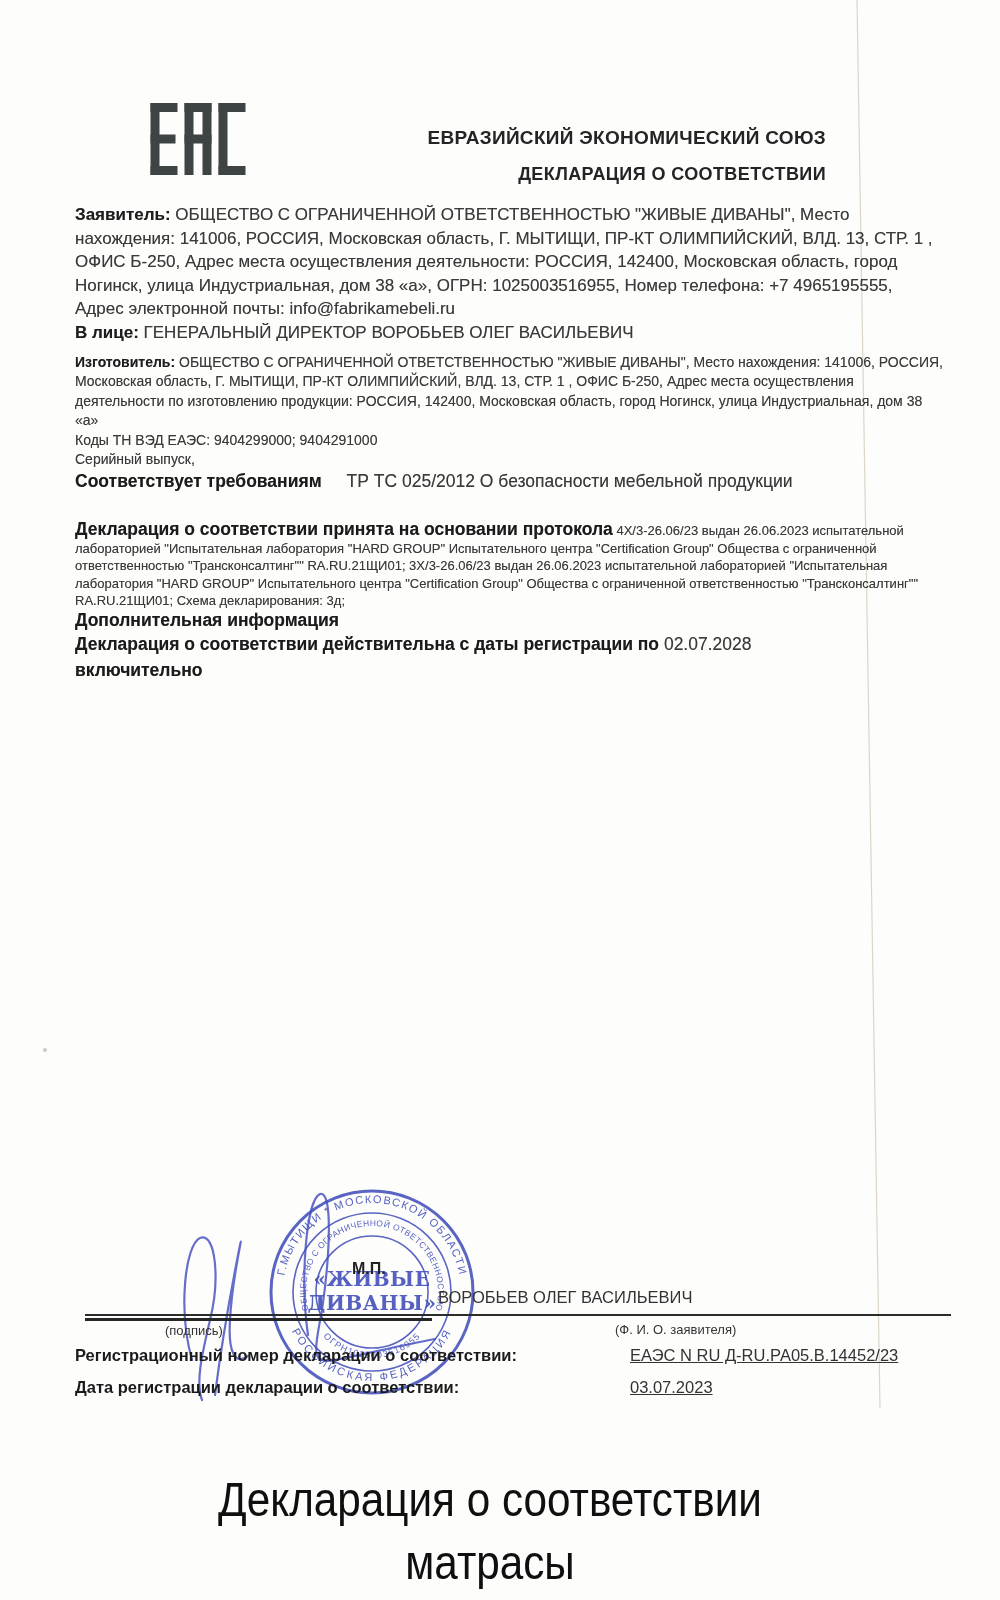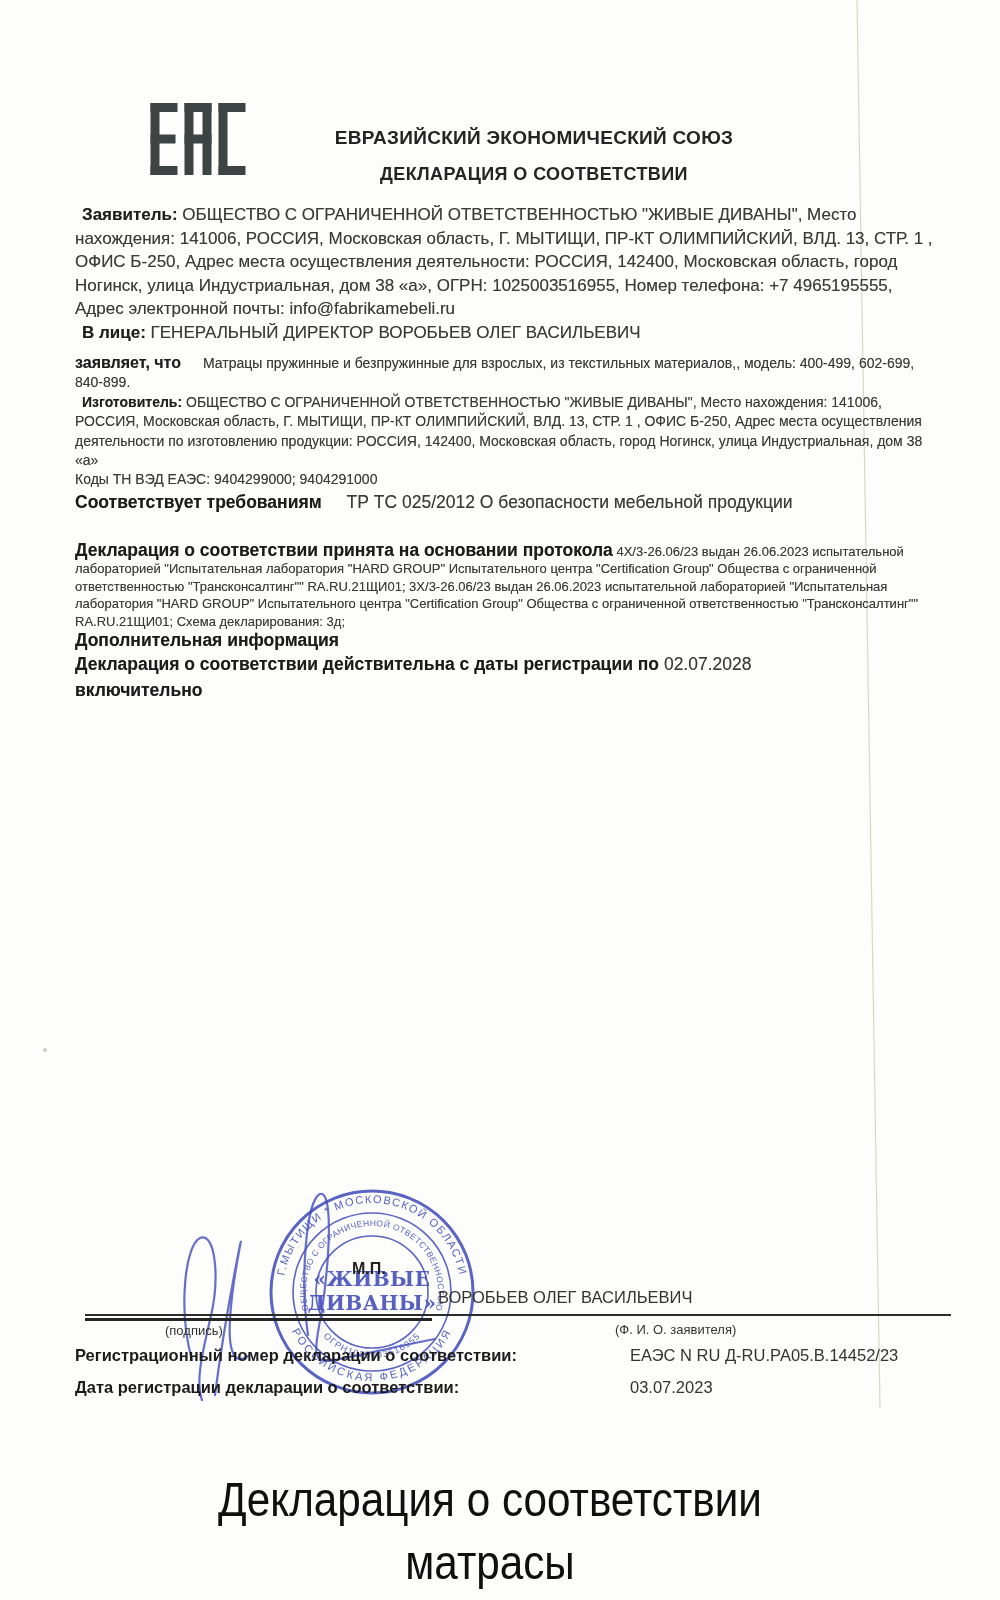--- a/index.html
+++ b/index.html
@@ -2,27 +2,27 @@
 <html><head>
 <meta charset="utf-8">
 <style>
   html,body{margin:0;padding:0;background:#ffffff;}
   .page{
     position:relative;width:1000px;height:1600px;background:#fdfdfc;overflow:hidden;
     font-family:"Liberation Sans",sans-serif;color:#3a3a3a;
   }
   .artifacts{position:absolute;left:0;top:0;width:1000px;height:1600px;pointer-events:none;}
   .eac-logo{position:absolute;left:150px;top:103px;width:96px;height:72px;}
-  .header{position:absolute;left:251px;top:127px;width:566px;text-align:center;}
+  .header{position:absolute;left:260px;top:127px;width:566px;text-align:right;}
   .h1{font-size:19px;font-weight:bold;color:#242424;letter-spacing:.3px;}
   .h2{font-size:18px;font-weight:bold;color:#242424;letter-spacing:.4px;margin-top:15px;}
   .main{position:absolute;left:75px;top:203px;width:868px;text-shadow:0 0 .5px rgba(70,70,70,.55);}
   .main p{margin:0;}
   .t17{font-size:17px;line-height:23.5px;}
-  .t17 b,.bold-dark{color:#1e1e1e;margin-left:7px;}
+  .t17 b,.bold-dark{color:#1e1e1e;}
   .person{margin-top:1px;}
   .small-block{margin-top:9px;}
   .small-block p{font-size:14px;line-height:19.4px;}
   .declares-label{font-size:16px;font-weight:bold;color:#1e1e1e;margin-right:22px;}
   .complies{margin-top:4px;font-size:17.5px;line-height:24px;}
   .complies b{color:#1b1b1b;}
   .complies .val{margin-left:25px;}
   .basis{margin-top:28px;font-size:13px;line-height:17.5px;}
   .basis-label{font-size:17.5px;font-weight:bold;color:#1b1b1b;}
   .addinfo{font-size:17.5px;font-weight:bold;color:#1b1b1b;margin-top:5px;}
@@ -31,21 +31,21 @@
   .sign-svg{position:absolute;left:140px;top:1160px;}
   .stamp-svg{position:absolute;left:262px;top:1182px;}
   .mp{position:absolute;left:352px;top:1260px;font-size:16px;font-weight:bold;color:#222;}
   .fio{position:absolute;left:438px;top:1288px;font-size:16.5px;color:#333;text-align:center;}
   .line-a{position:absolute;left:85px;top:1314px;width:866px;height:2px;background:#2c2c2c;}
   .line-b{position:absolute;left:85px;top:1318px;width:347px;height:2.5px;background:#262626;}
   .sign-caption{position:absolute;left:165px;top:1323px;font-size:13px;color:#333;}
   .fio-caption{position:absolute;left:615px;top:1322px;font-size:13px;color:#333;}
   .reg-row{position:absolute;left:0;width:1000px;}
   .reg-row .lbl{position:absolute;left:75px;top:0;font-size:16.5px;font-weight:bold;color:#1b1b1b;white-space:nowrap;}
-  .reg-row .val{position:absolute;left:630px;top:0;font-size:16.5px;color:#333;white-space:nowrap;}
+  .reg-row .val{position:absolute;left:630px;top:0;font-size:16.5px;color:#333;white-space:nowrap;text-decoration:underline;}
   .row1{top:1346px;} .row2{top:1378px;}
   .footer-title{
     position:absolute;left:0;top:1468px;width:980px;text-align:center;
     font-size:48px;line-height:63px;color:#0f0f0f;
     transform:scaleX(.88);transform-origin:50% 0;
   }
 </style>
 </head>
 <body>
 
@@ -75,23 +75,23 @@
   <div class="header">
     <div class="h1">ЕВРАЗИЙСКИЙ ЭКОНОМИЧЕСКИЙ СОЮЗ</div>
     <div class="h2">ДЕКЛАРАЦИЯ О СООТВЕТСТВИИ</div>
   </div>
 
   <div class="main">
     <p class="t17"><b>Заявитель:</b> <span>ОБЩЕСТВО С ОГРАНИЧЕННОЙ ОТВЕТСТВЕННОСТЬЮ "ЖИВЫЕ ДИВАНЫ", Место нахождения: 141006, РОССИЯ,  Московская область, Г. МЫТИЩИ, ПР-КТ ОЛИМПИЙСКИЙ, ВЛД. 13, СТР. 1 , ОФИС Б-250, Адрес места осуществления деятельности: РОССИЯ, 142400, Московская область, город Ногинск, улица Индустриальная, дом 38 «а», ОГРН: 1025003516955, Номер телефона: +7 4965195555, Адрес электронной почты: info@fabrikamebeli.ru</span></p>
     <p class="t17 person"><b>В лице:</b> <span>ГЕНЕРАЛЬНЫЙ ДИРЕКТОР ВОРОБЬЕВ ОЛЕГ ВАСИЛЬЕВИЧ</span></p>
 
     <div class="small-block">
-      <p><span class="declares-label">заявляет, что</span><span>Матрацы пружинные и безпружинные для взрослых, из текстильных материалов,, модель: 400-499, 602-699, 840-899.</span></p>
       <p><b class="bold-dark">Изготовитель:</b> <span>ОБЩЕСТВО С ОГРАНИЧЕННОЙ ОТВЕТСТВЕННОСТЬЮ "ЖИВЫЕ ДИВАНЫ", Место нахождения: 141006, РОССИЯ,  Московская область, Г. МЫТИЩИ, ПР-КТ ОЛИМПИЙСКИЙ, ВЛД. 13, СТР. 1 , ОФИС Б-250, Адрес места осуществления деятельности по изготовлению продукции: РОССИЯ, 142400, Московская область, город Ногинск, улица Индустриальная, дом 38 «а»</span></p>
       <p>Коды ТН ВЭД ЕАЭС: 9404299000; 9404291000</p>
+      <p>Серийный выпуск,</p>
     </div>
 
     <p class="complies"><b>Соответствует требованиям</b><span class="val">ТР ТС 025/2012 О безопасности мебельной продукции</span></p>
 
     <div class="basis">
       <span class="basis-label">Декларация о соответствии принята на основании протокола</span>
       <span>4Х/3-26.06/23 выдан 26.06.2023 испытательной лабораторией "Испытательная лаборатория "HARD GROUP" Испытательного центра "Certification Group" Общества с ограниченной ответственностью "Трансконсалтинг"" RA.RU.21ЩИ01; 3Х/3-26.06/23 выдан 26.06.2023  испытательной лабораторией "Испытательная лаборатория "HARD GROUP" Испытательного центра "Certification Group" Общества с ограниченной ответственностью "Трансконсалтинг"" RA.RU.21ЩИ01; Схема декларирования: 3д;</span>
     </div>
 
     <p class="addinfo">Дополнительная информация</p>

